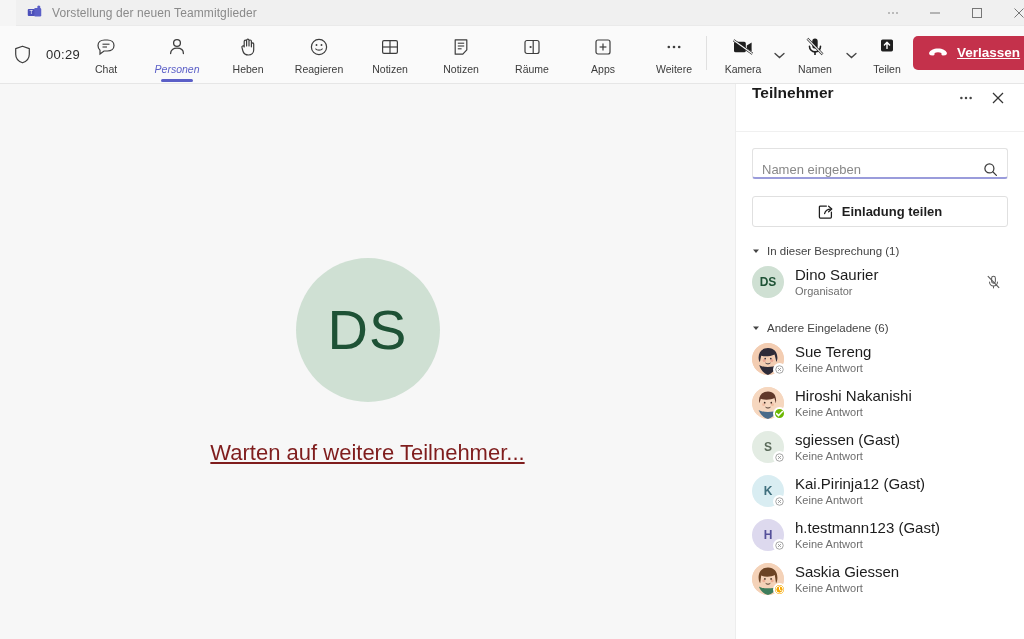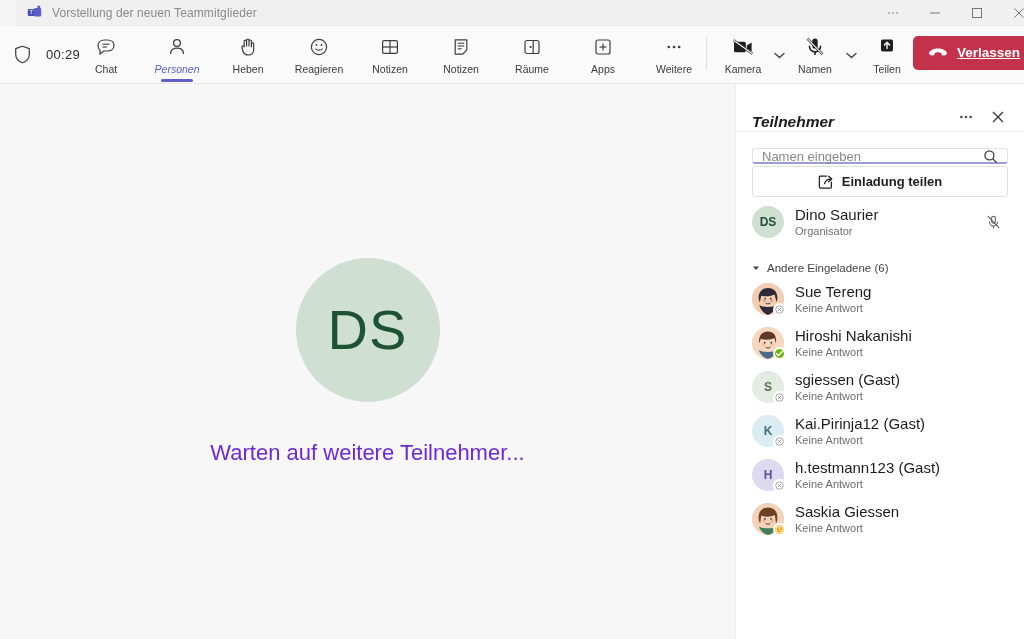--- a/index.html
+++ b/index.html
@@ -76,56 +76,55 @@
     position: absolute; top: 84px; left: 0; width: 735px; height: 555px;
     background: #f7f7f7;
     display: flex; flex-direction: column; align-items: center; justify-content: center;
   }
   .big-avatar {
     width: 144px; height: 144px; border-radius: 50%;
     background: #cfe0d3; color: #1e5235;
     display: flex; align-items: center; justify-content: center;
     font-size: 56px; letter-spacing: 1px;
   }
-  .waiting-text { margin-top: 38px; font-size: 22px; color: #6d28d9; }
+  .waiting-text { margin-top: 38px; font-size: 22px; color: #7f1d1d; text-decoration: underline; }
 
   
   .panel {
     position: absolute; top: 84px; left: 735px; width: 289px; height: 555px;
     background: #ffffff; border-left: 1px solid #ededed;
     display: flex; flex-direction: column;
   }
   .panel-head {
-    height: 48px; display: flex; align-items: flex-end; padding: 0 12px 0 16px;
+    height: 48px; display: flex; align-items: flex-start; padding: 0 12px 0 16px;
     border-bottom: 1px solid #f0f0f0;
-    font-style: italic;
   }
   .panel-title { font-size: 15.5px; font-weight: bold; color: #1b1b1b; }
   .panel-head-actions { margin-left: auto; display: flex; align-items: center; gap: 4px; }
   .ph-btn {
     width: 28px; height: 28px; display: flex; align-items: center; justify-content: center;
     color: #454545; border-radius: 4px; cursor: pointer;
   }
 
   .panel-body { flex: 1; overflow: hidden; padding: 0 16px; }
 
   .search-wrap {
-    margin-top: 16px; height: 16px; background: #fff;
+    margin-top: 16px; height: 31px; background: #fff;
     border: 1px solid #e2e2e2; border-bottom: 2px solid #9a9cdb;
-    border-radius: 3px; display: flex; align-items: flex-start; padding: 0 9px;
+    border-radius: 3px; display: flex; align-items: flex-end; padding: 0 9px;
   }
   .search-input {
     flex: 1; border: 0; outline: 0; font-size: 13px; color: #252525;
     font-family: "Liberation Sans", sans-serif; background: transparent;
   }
   .search-input::placeholder { color: #888; }
   .search-ic { color: #3c3c3c; display: flex; align-items: center; }
 
   .invite-btn {
-    margin-top: 2px; height: 31px; width: 100%;
+    margin-top: 17px; height: 31px; width: 100%;
     background: #fff; border: 1px solid #e0e0e0; border-radius: 3px;
     display: flex; align-items: center; justify-content: center; gap: 8px;
     font-size: 13px; font-weight: bold; color: #1e1e1e; cursor: pointer;
   }
 
   .section-head {
     margin-top: 18px; display: flex; align-items: center; gap: 7px;
     font-size: 11.5px; color: #434343; cursor: pointer;
   }
   .tri { width: 8px; height: 8px; display: flex; align-items: center; justify-content: center; }
@@ -409,20 +408,28 @@
         <span style="display:flex;align-items:center;">
           <svg width="16" height="16" viewBox="0 0 16 16">
               <path d="M8.4 2 H2.4 a1 1 0 0 0 -1 1 v10 a1 1 0 0 0 1 1 h10 a1 1 0 0 0 1 -1 V8" fill="none" stroke="#1e1e1e" stroke-width="1.25" stroke-linecap="round"></path>
               <path d="M6.6 9.6 C7.4 6.4 9.8 5 13 5" fill="none" stroke="#1e1e1e" stroke-width="1.25" stroke-linecap="round"></path>
               <path d="M10.6 2.2 L13.8 5 L10.6 7.8" fill="none" stroke="#1e1e1e" stroke-width="1.25" stroke-linecap="round" stroke-linejoin="round"></path>
             </svg>
         </span>
         <span>Einladung teilen</span>
       </div>
 
+      <div class="section-head">
+        <span class="tri">
+          <svg width="8" height="8" viewBox="0 0 8 8">
+              <path d="M1 2.4 L7 2.4 L4 6 Z" fill="#434343"></path>
+            </svg>
+        </span>
+        <span>In dieser Besprechung (1)</span>
+      </div>
       <div class="plist">
         <div class="prow">
           <div class="av-wrap">
             <div class="av" style="background:#cfe0d3;color:#1e5235;">DS</div>
           </div>
           <div class="pinfo">
             <div class="pname">Dino Saurier</div>
             <div class="psub">Organisator</div>
           </div>
           <div class="prow-action">

